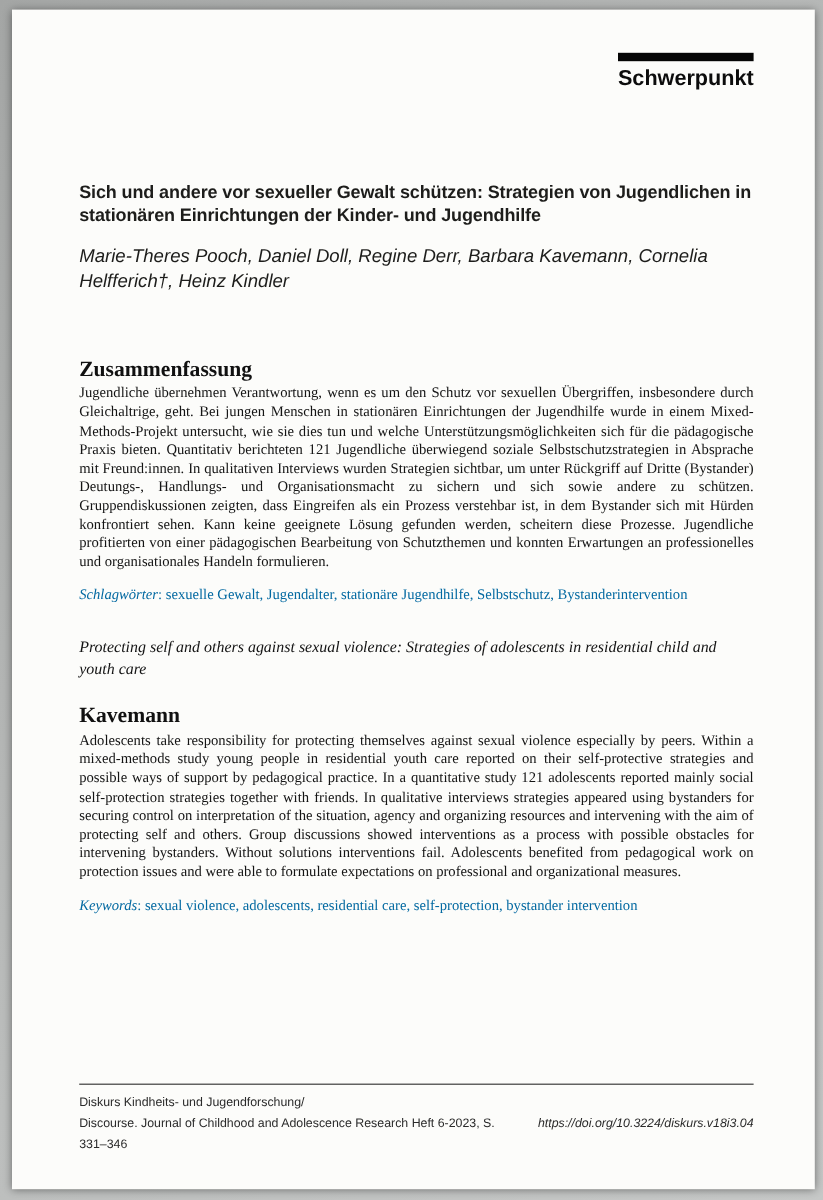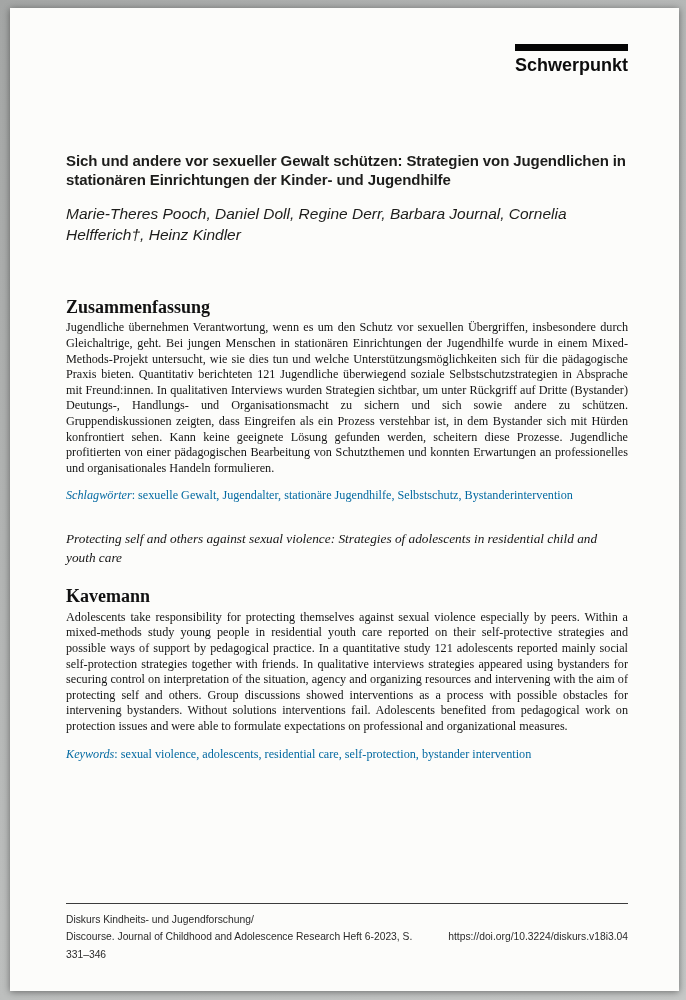--- a/index.html
+++ b/index.html
@@ -94,35 +94,35 @@
     font-family: "Liberation Sans", sans-serif;
     font-size: 10.3px;
     line-height: 1.7;
     color: #2a2a2a;
   }
   .footer-line2 {
     display: flex;
     justify-content: space-between;
     gap: 12px;
   }
-  .doi { white-space: nowrap; }
+  .doi { white-space: nowrap; font-style: italic; }
 </style>
 </head>
 <body>
 
 <div class="viewport">
   <div class="page">
 
     <div class="kicker">
       <span class="kicker-label">Schwerpunkt</span>
     </div>
 
     <h1 class="title">Sich und andere vor sexueller Gewalt schützen: Strategien von Jugendlichen in stationären Einrichtungen der Kinder- und Jugendhilfe</h1>
 
-    <p class="authors">Marie-Theres Pooch, Daniel Doll, Regine Derr, Barbara Journal, Cornelia Helfferich†, Heinz Kindler</p>
+    <p class="authors">Marie-Theres Pooch, Daniel Doll, Regine Derr, Barbara Kavemann, Cornelia Helfferich†, Heinz Kindler</p>
 
     <section class="abstract-de" lang="de">
       <h2 class="abs-heading">Zusammenfassung</h2>
       <p class="abs-body">Jugendliche übernehmen Verantwortung, wenn es um den Schutz vor sexuellen Übergriffen, insbesondere durch Gleichaltrige, geht. Bei jungen Menschen in stationären Einrichtungen der Jugendhilfe wurde in einem Mixed-Methods-Projekt untersucht, wie sie dies tun und welche Unterstützungsmöglichkeiten sich für die pädagogische Praxis bieten. Quantitativ berichteten 121 Jugendliche überwiegend soziale Selbstschutzstrategien in Absprache mit Freund:innen. In qualitativen Interviews wurden Strategien sichtbar, um unter Rückgriff auf Dritte (Bystander) Deutungs-, Handlungs- und Organisationsmacht zu sichern und sich sowie andere zu schützen. Gruppendiskussionen zeigten, dass Eingreifen als ein Prozess verstehbar ist, in dem Bystander sich mit Hürden konfrontiert sehen. Kann keine geeignete Lösung gefunden werden, scheitern diese Prozesse. Jugendliche profitierten von einer pädagogischen Bearbeitung von Schutzthemen und konnten Erwartungen an professionelles und organisationales Handeln formulieren.</p>
       <p class="keywords">
         <span class="ital">Schlagwörter</span><span>: sexuelle Gewalt, Jugendalter, stationäre Jugendhilfe, Selbstschutz, Bystanderintervention</span>
       </p>
     </section>
 
     <p class="title-en" lang="en">Protecting self and others against sexual violence: Strategies of adolescents in residential child and youth care</p>

